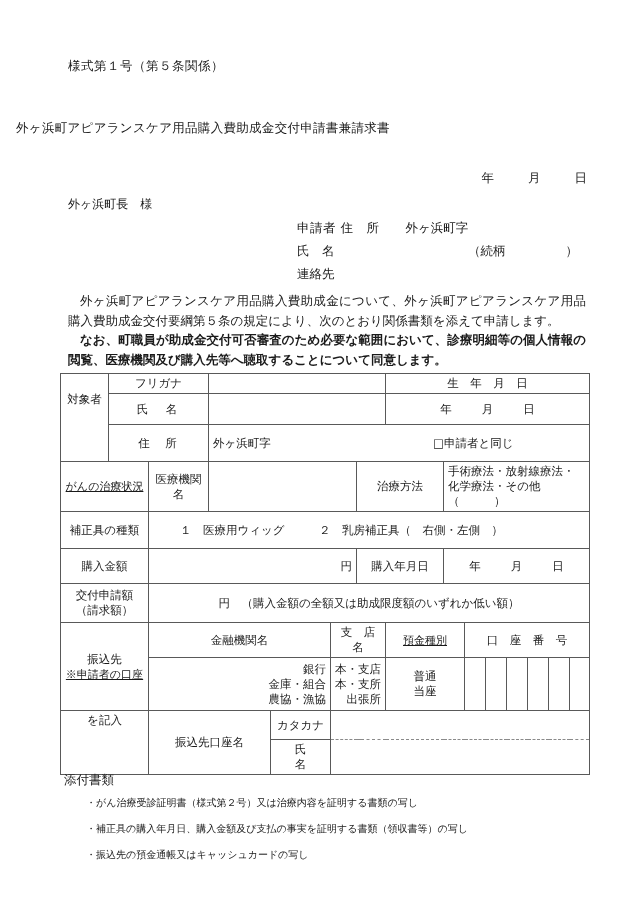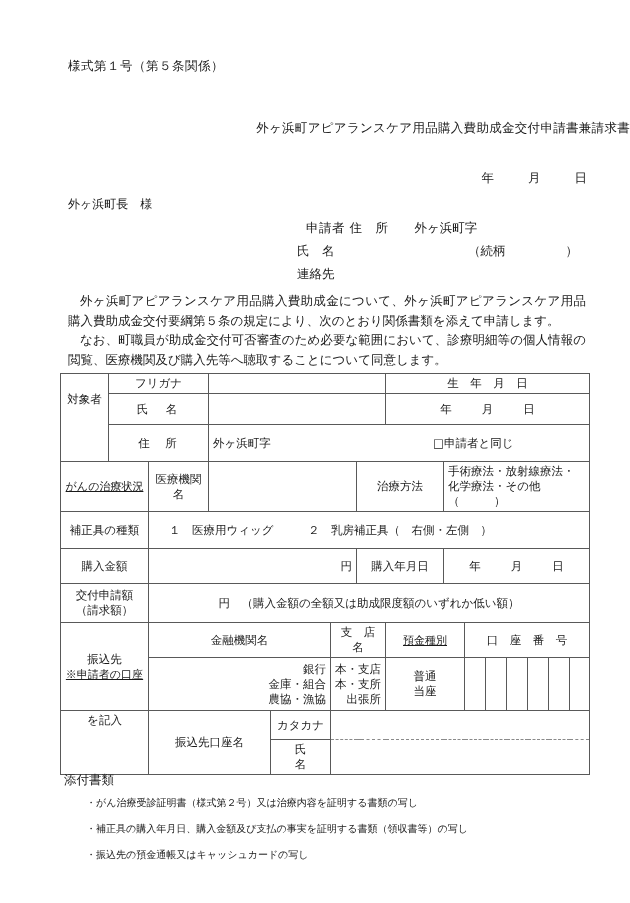--- a/index.html
+++ b/index.html
@@ -27,21 +27,21 @@
     top: 58px;
     font-size: 12.5px;
     letter-spacing: 0.5px;
     white-space: nowrap;
   }
   .doc-title {
     position: absolute;
     left: 16px;
     right: 0;
     top: 120px;
-    text-align: right;
+    text-align: left;
     font-size: 12.5px;
     letter-spacing: 0.3px;
     white-space: nowrap;
   }
   .date-line {
     position: absolute;
     right: 43px;
     top: 170px;
     font-size: 12.5px;
     white-space: nowrap;
@@ -58,41 +58,41 @@
   }
 
   .applicant-block {
     position: absolute;
     left: 297px;
     top: 216px;
     font-size: 12.5px;
     line-height: 23px;
   }
   .applicant-row { white-space: nowrap; position: relative; height: 23px; }
-  .lbl-addr { letter-spacing: 0.5px; margin-left: 9px; }
+  .lbl-addr { letter-spacing: 0.5px; }
   .addr-val { margin-left: 26px; }
   .name-rel {
     position: absolute;
     left: 171px;
     top: 0;
     white-space: nowrap;
   }
   .rel-gap { display: inline-block; width: 60px; }
 
   .para {
     position: absolute;
     font-size: 12.5px;
     line-height: 19.5px;
     width: 518px;
     left: 68px;
     text-align: justify;
     text-indent: 12px;
   }
   .para-1 { top: 291px; }
-  .para-2 { top: 330px; }
+  .para-2 { top: 330px; font-weight: bold; }
 
   
   .form-table {
     position: absolute;
     left: 60px;
     top: 373px;
     width: 529px;
     border-collapse: collapse;
     table-layout: fixed;
     font-size: 11.5px;
@@ -238,21 +238,21 @@
       </td>
       <td colspan="7" class="l multi">
         <span>手術療法・放射線療法・化学療法・その他（　　　）</span>
       </td>
     </tr>
 
     <tr>
       <td colspan="2" class="c" style="height:32px">
         <span>補正具の種類</span>
       </td>
-      <td colspan="14" class="l" style="padding-left:20px">
+      <td colspan="14" class="l" style="padding-left:31px">
         <span>１　医療用ウィッグ　　　２　乳房補正具（　右側・左側　）</span>
       </td>
     </tr>
 
     <tr>
       <td colspan="2" class="c" style="height:30px">
         <span>購入金額</span>
       </td>
       <td colspan="4" class="r pad-r">
         <span>円</span>

